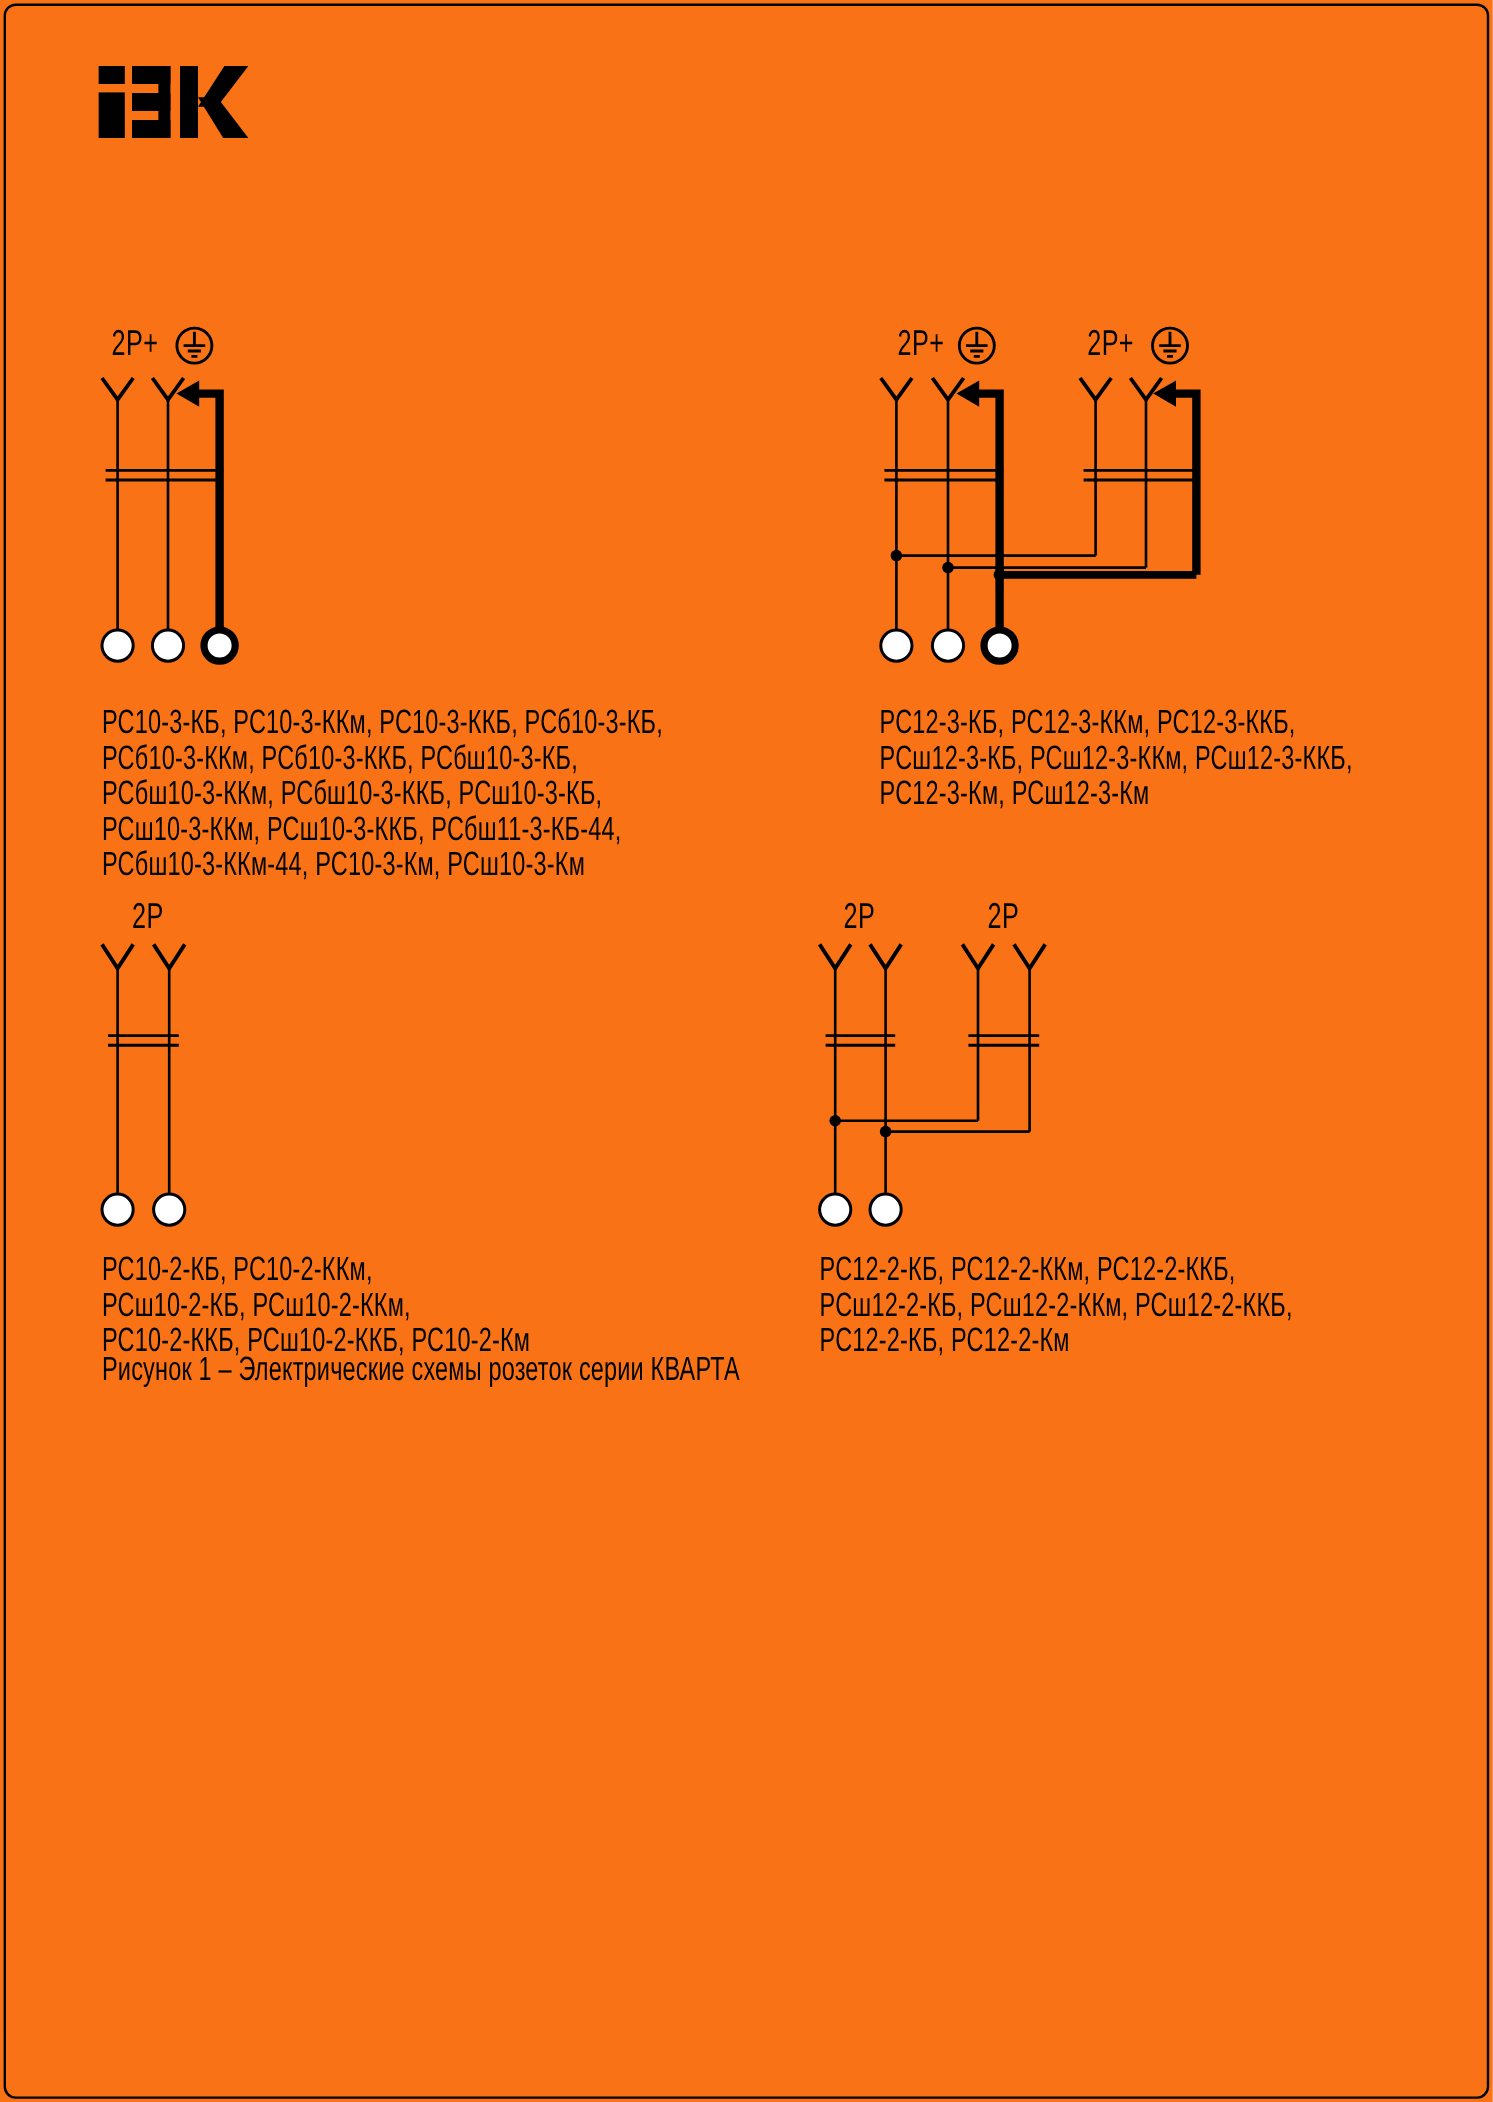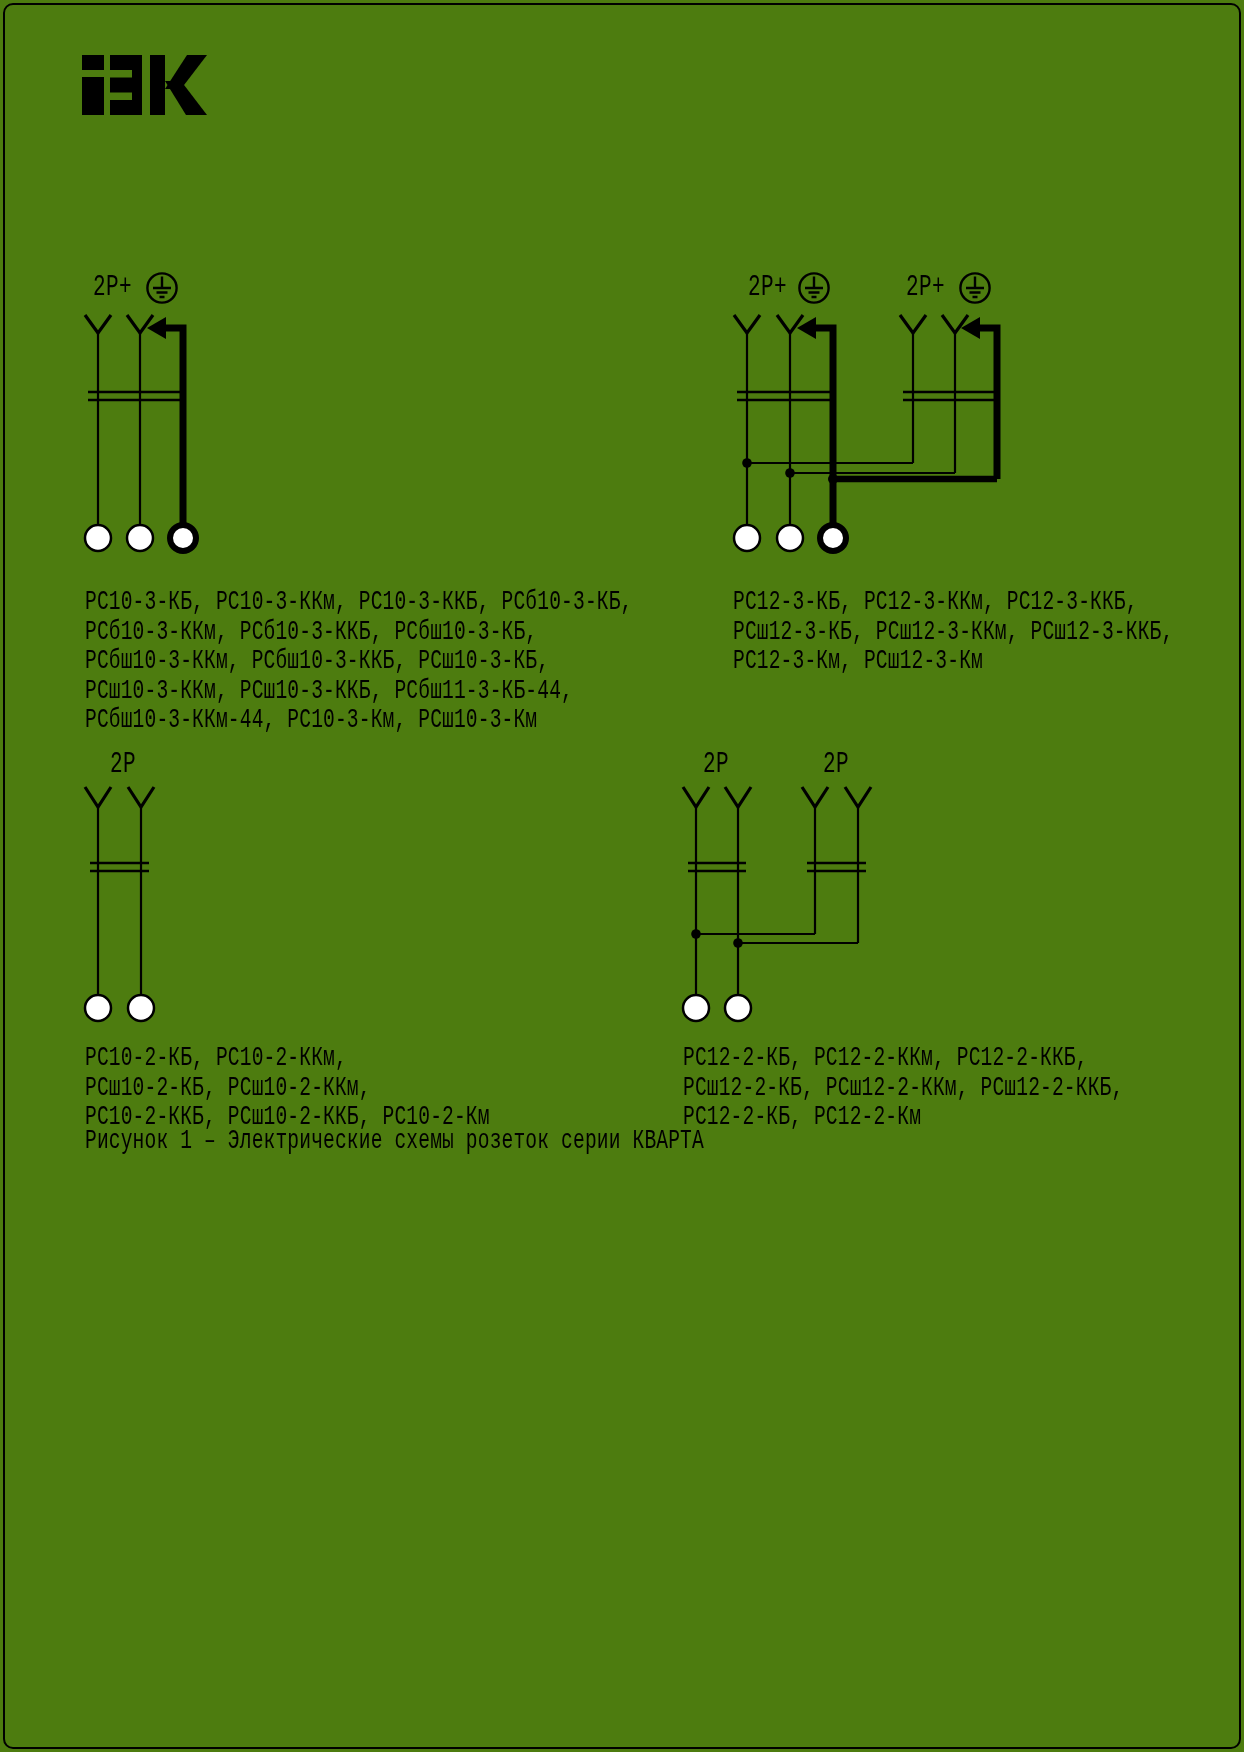--- a/index.html
+++ b/index.html
@@ -1,20 +1,20 @@
 <!DOCTYPE html>
 <html><head>
 <meta charset="utf-8">
 <style>
   html,body{margin:0;padding:0;background:#e8e8e8;}
   .sheet{
     position:relative;
     width:1244px;height:1752px;
-    background:#4d7c0f;
-    font-family:Liberation Mono, monospace;
+    background:#f97316;
+    font-family:Liberation Sans, sans-serif;
     color:#000;
     overflow:hidden;
     margin:0 auto;
   }
   .page-border{
     position:absolute;
     left:3px;top:3px;right:3px;bottom:3px;
     border:2px solid #000;
     border-radius:10px;
     pointer-events:none;

